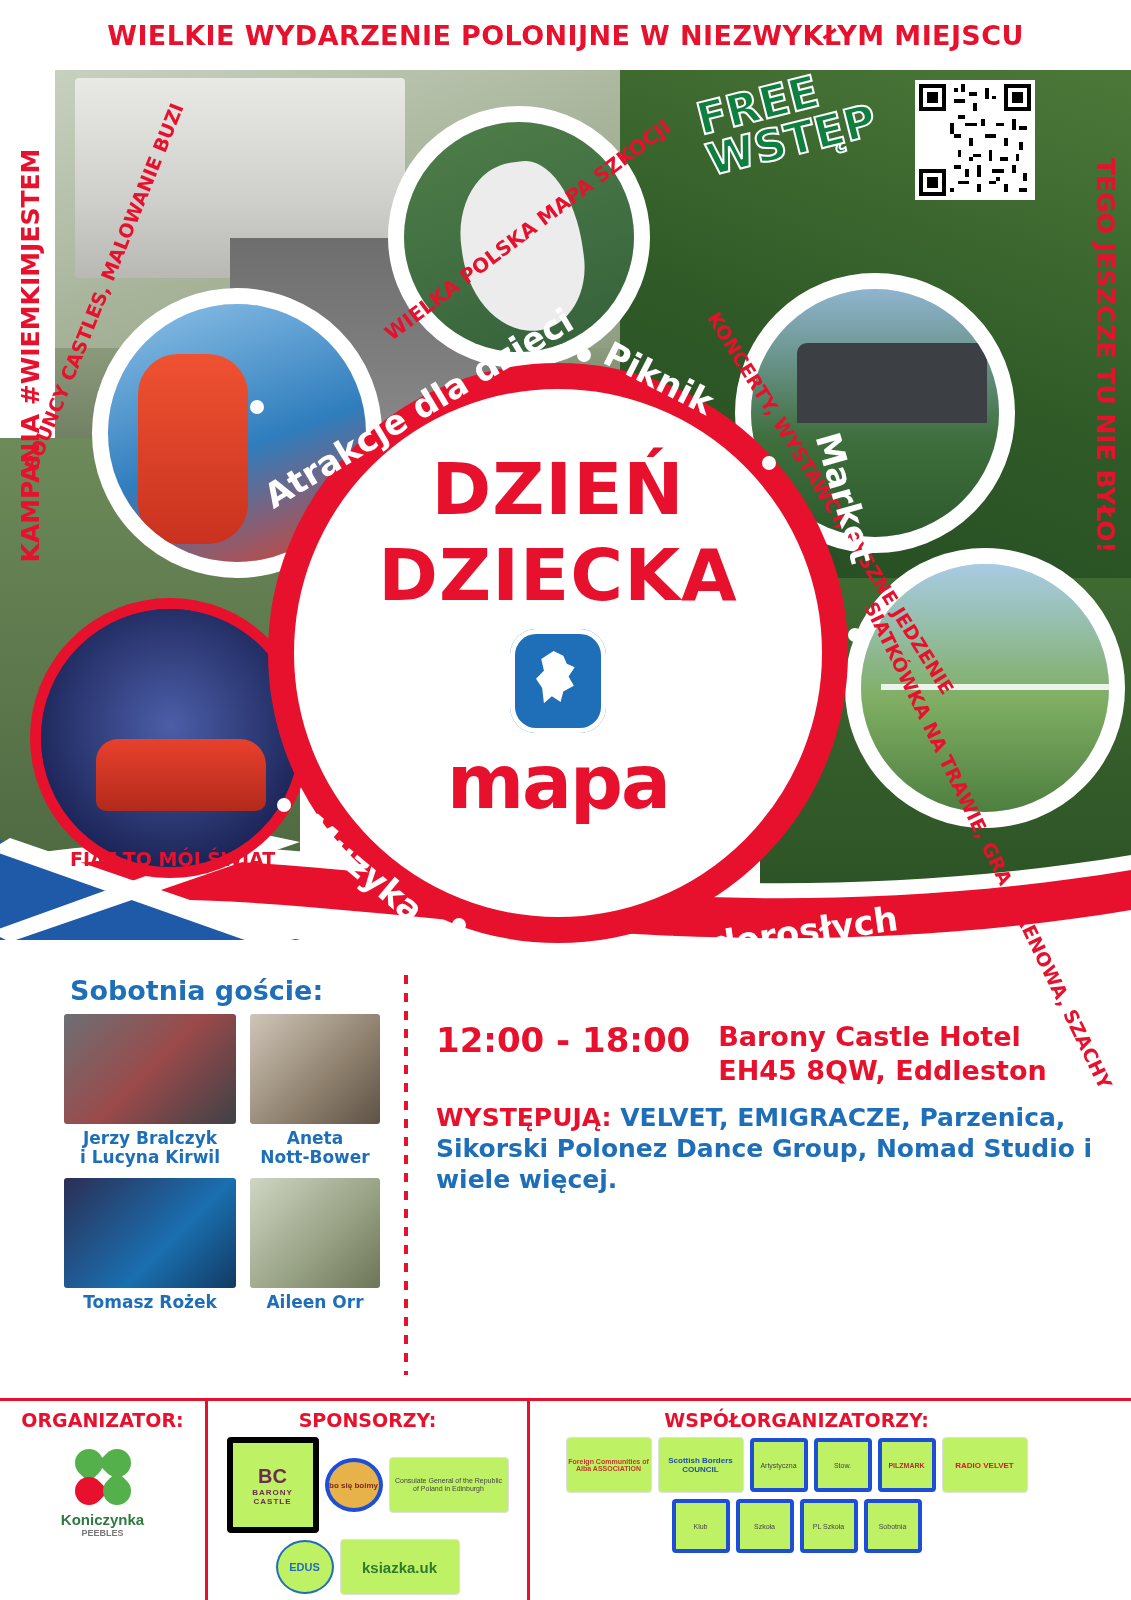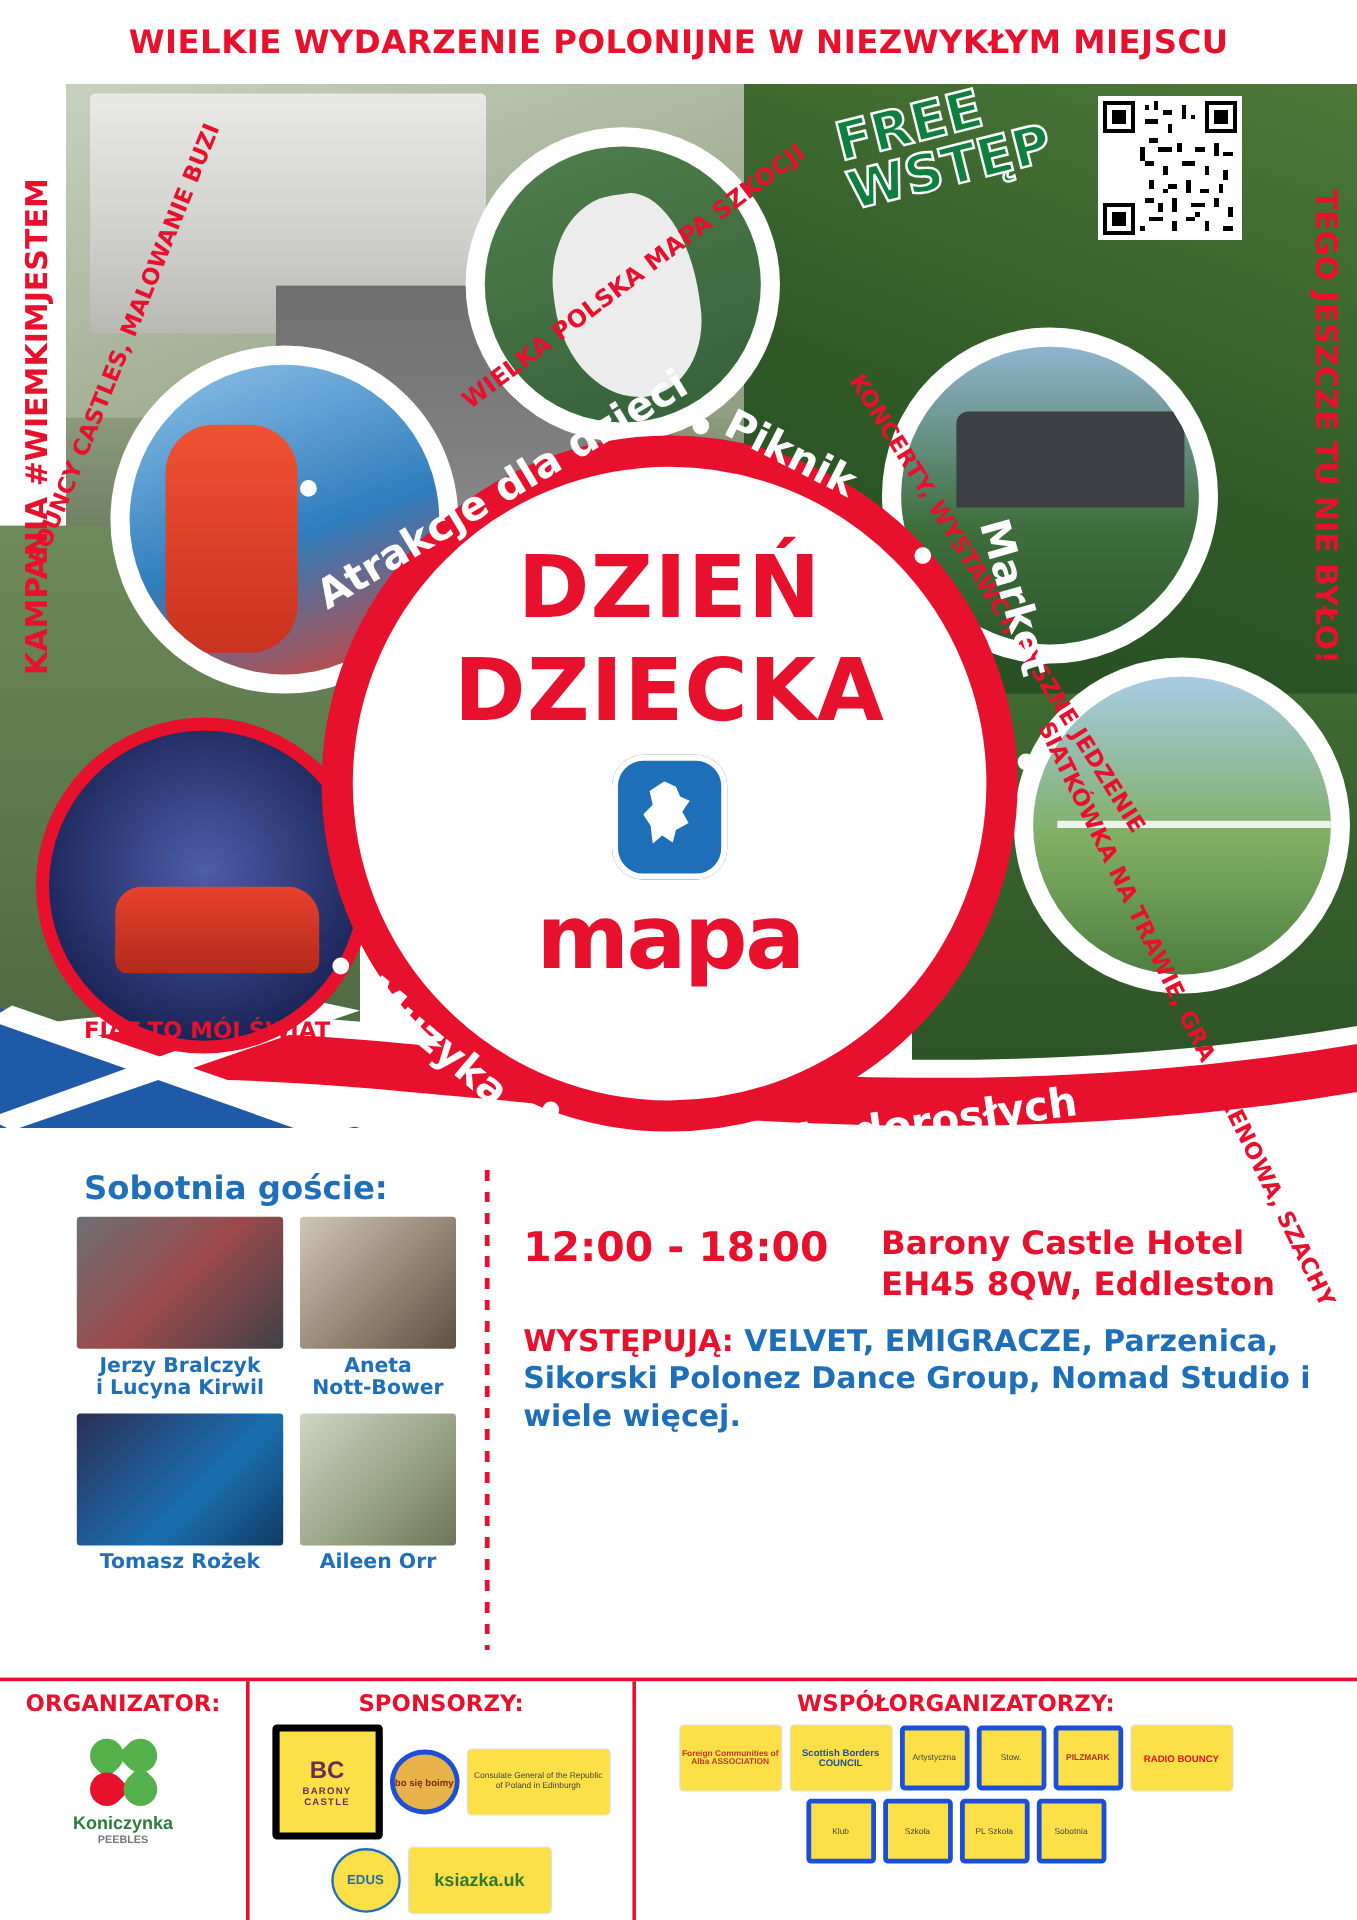--- a/index.html
+++ b/index.html
@@ -209,21 +209,21 @@
     position:absolute; left:404px; top:975px; width:4px; height:400px; z-index:41;
     background:repeating-linear-gradient(to bottom,#e8112d 0 9px, transparent 9px 18px);
   }
 
   
   .details{ position:absolute; left:436px; top:1020px; width:660px; z-index:40; }
   .date{
     color:#1f6fb8; font-weight:bold; font-size:42px; font-family:"DejaVu Sans", sans-serif;
     margin-bottom:6px;
   }
-  .row-time{ display:flex; align-items:flex-start; gap:44px; }
+  .row-time{ display:flex; align-items:flex-start; gap:28px; }
   .time{ color:#e8112d; font-weight:bold; font-size:34px; font-family:"DejaVu Sans", sans-serif; }
   .venue{ color:#e8112d; font-weight:bold; font-size:27px; line-height:1.25;
     font-family:"DejaVu Sans", sans-serif;}
   .lineup{ margin-top:14px; color:#1f6fb8; font-size:25px; line-height:1.25; font-weight:bold;
     font-family:"DejaVu Sans", sans-serif;}
   .lineup .lead{ color:#e8112d; }
 
   
   .footer{
     position:absolute; left:0; top:1398px; width:1131px; height:202px; z-index:45;
@@ -232,21 +232,21 @@
   }
   .fcol{ position:relative; padding:8px 10px 0; }
   .fcol + .fcol{ border-left:3px solid #e8112d; }
   .fcol-title{ color:#e8112d; font-weight:bold; font-size:19px; text-align:center;
     font-family:"DejaVu Sans", sans-serif; margin-bottom:6px;}
   .f-org{ width:205px; }
   .f-spon{ width:322px; }
   .f-co{ width:536px; }
 
   .logo{ display:flex; align-items:center; justify-content:center; border-radius:4px;
-    font-size:9px; text-align:center; color:#333; background:#fde047; }
+    font-size:9px; text-align:center; color:#333; background:#bef264; }
   .logos-row{ display:flex; flex-wrap:wrap; gap:6px; justify-content:center; align-items:center; }
 
   .lg-koniczynka{ width:150px; height:110px; background:#ffffff; color:#2f7a3f; font-weight:bold;
     border:0; display:flex; flex-direction:column; justify-content:center; }
   .clover{ width:60px; height:60px; margin:0 auto 4px; position:relative; }
   .clover i{ position:absolute; width:28px; height:28px; border-radius:50% 50% 50% 0;
     background:#54b04a; }
   .clover i:nth-child(1){ left:2px; top:2px; transform:rotate(-45deg); }
   .clover i:nth-child(2){ left:30px; top:2px; transform:rotate(45deg); }
   .clover i:nth-child(3){ left:2px; top:30px; transform:rotate(-135deg); background:#e8112d;}
@@ -476,20 +476,20 @@
   </div>
 
   <div class="fcol f-co">
     <div class="fcol-title">WSPÓŁORGANIZATORZY:</div>
     <div class="logos-row">
       <div class="logo lg-generic" style="font-size:7px;color:#c0392b;font-weight:bold">Foreign Communities of Alba ASSOCIATION</div>
       <div class="logo lg-generic" style="font-size:8px;color:#1f4f9c;font-weight:bold">Scottish Borders COUNCIL</div>
       <div class="logo lg-sm" style="font-size:7px;color:#444">Artystyczna</div>
       <div class="logo lg-sm" style="font-size:7px;color:#444">Stow.</div>
       <div class="logo lg-sm" style="font-size:7px;color:#b03030;font-weight:bold">PILZMARK</div>
-      <div class="logo lg-generic" style="font-size:8px;color:#e8112d;font-weight:bold">RADIO BOUNCY</div>
+      <div class="logo lg-generic" style="font-size:8px;color:#e8112d;font-weight:bold">RADIO VELVET</div>
       <div class="logo lg-sm" style="font-size:7px;color:#444">Klub</div>
       <div class="logo lg-sm" style="font-size:7px;color:#444">Szkoła</div>
       <div class="logo lg-sm" style="font-size:7px;color:#444">PL Szkoła</div>
       <div class="logo lg-sm" style="font-size:7px;color:#444">Sobotnia</div>
     </div>
   </div>
 </div>
 
 </body></html>

